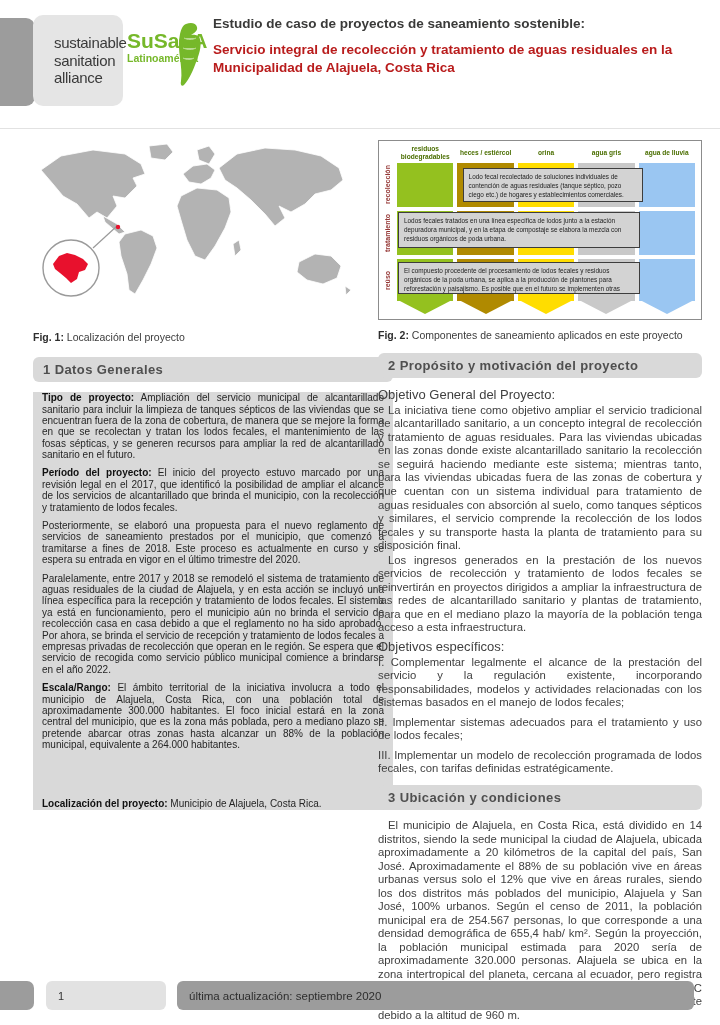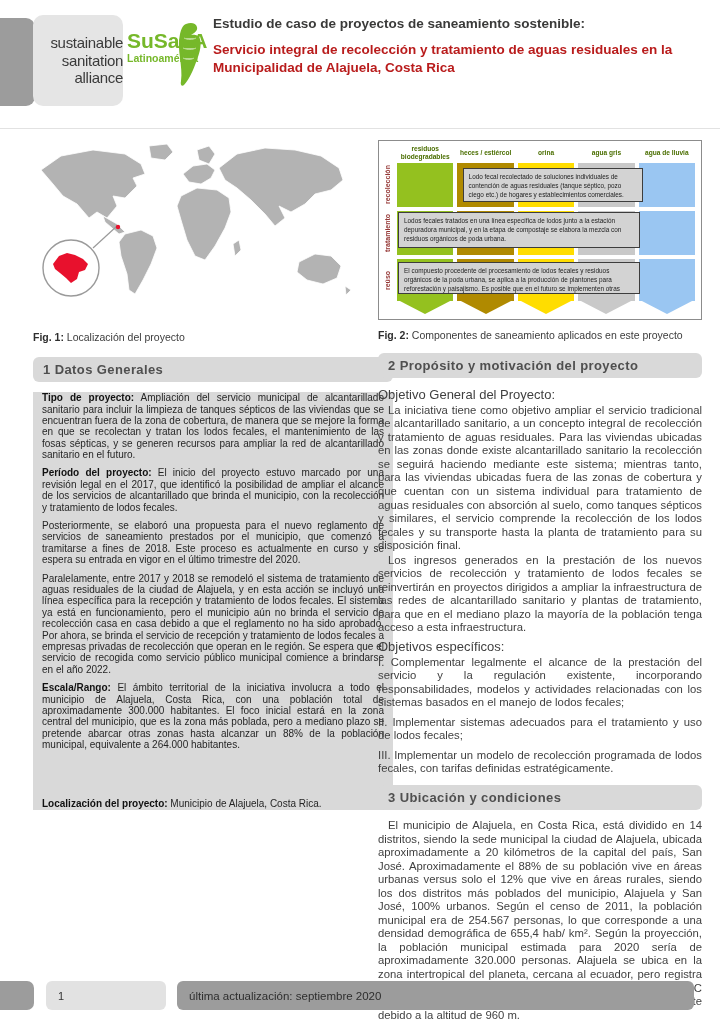--- a/index.html
+++ b/index.html
@@ -4,21 +4,21 @@
 <style>
   html,body{margin:0;padding:0;background:#fff;}
   .page{position:relative;width:720px;height:1025px;background:#fff;overflow:hidden;
         font-family:"Liberation Sans",sans-serif;color:#3c3c3c;}
 
   
   .corner-tab{position:absolute;left:-14px;top:18px;width:49px;height:88px;
               background:#9c9c9c;border-radius:9px;}
   .logo-box{position:absolute;left:33px;top:15px;width:90px;height:91px;background:#e5e5e5;
             border-radius:10px;display:flex;flex-direction:column;justify-content:center;
-            padding-left:9px;box-sizing:border-box;align-items:flex-end;}
+            padding-left:21px;box-sizing:border-box;}
   .logo-box span{font-size:15px;line-height:1.16;color:#3a3a3a;letter-spacing:-0.3px;}
   .susana{position:absolute;left:127px;top:30px;width:85px;}
   .susana .nm{color:#76b82a;font-weight:bold;font-size:21px;line-height:1;display:block;}
   .susana .rg{color:#76b82a;font-weight:bold;font-size:10.5px;display:block;margin-top:1px;}
   .susana-map{position:absolute;left:172px;top:22px;}
   .titles{position:absolute;left:213px;top:16px;width:465px;}
   .doc-title{font-size:13.5px;font-weight:bold;color:#3a3a39;}
   .doc-subtitle{font-size:13.5px;font-weight:bold;color:#b91c1c;margin-top:10px;line-height:1.3;}
   .header-rule{position:absolute;top:128px;left:0;right:0;border-top:1px solid #e2e2e2;}
 

